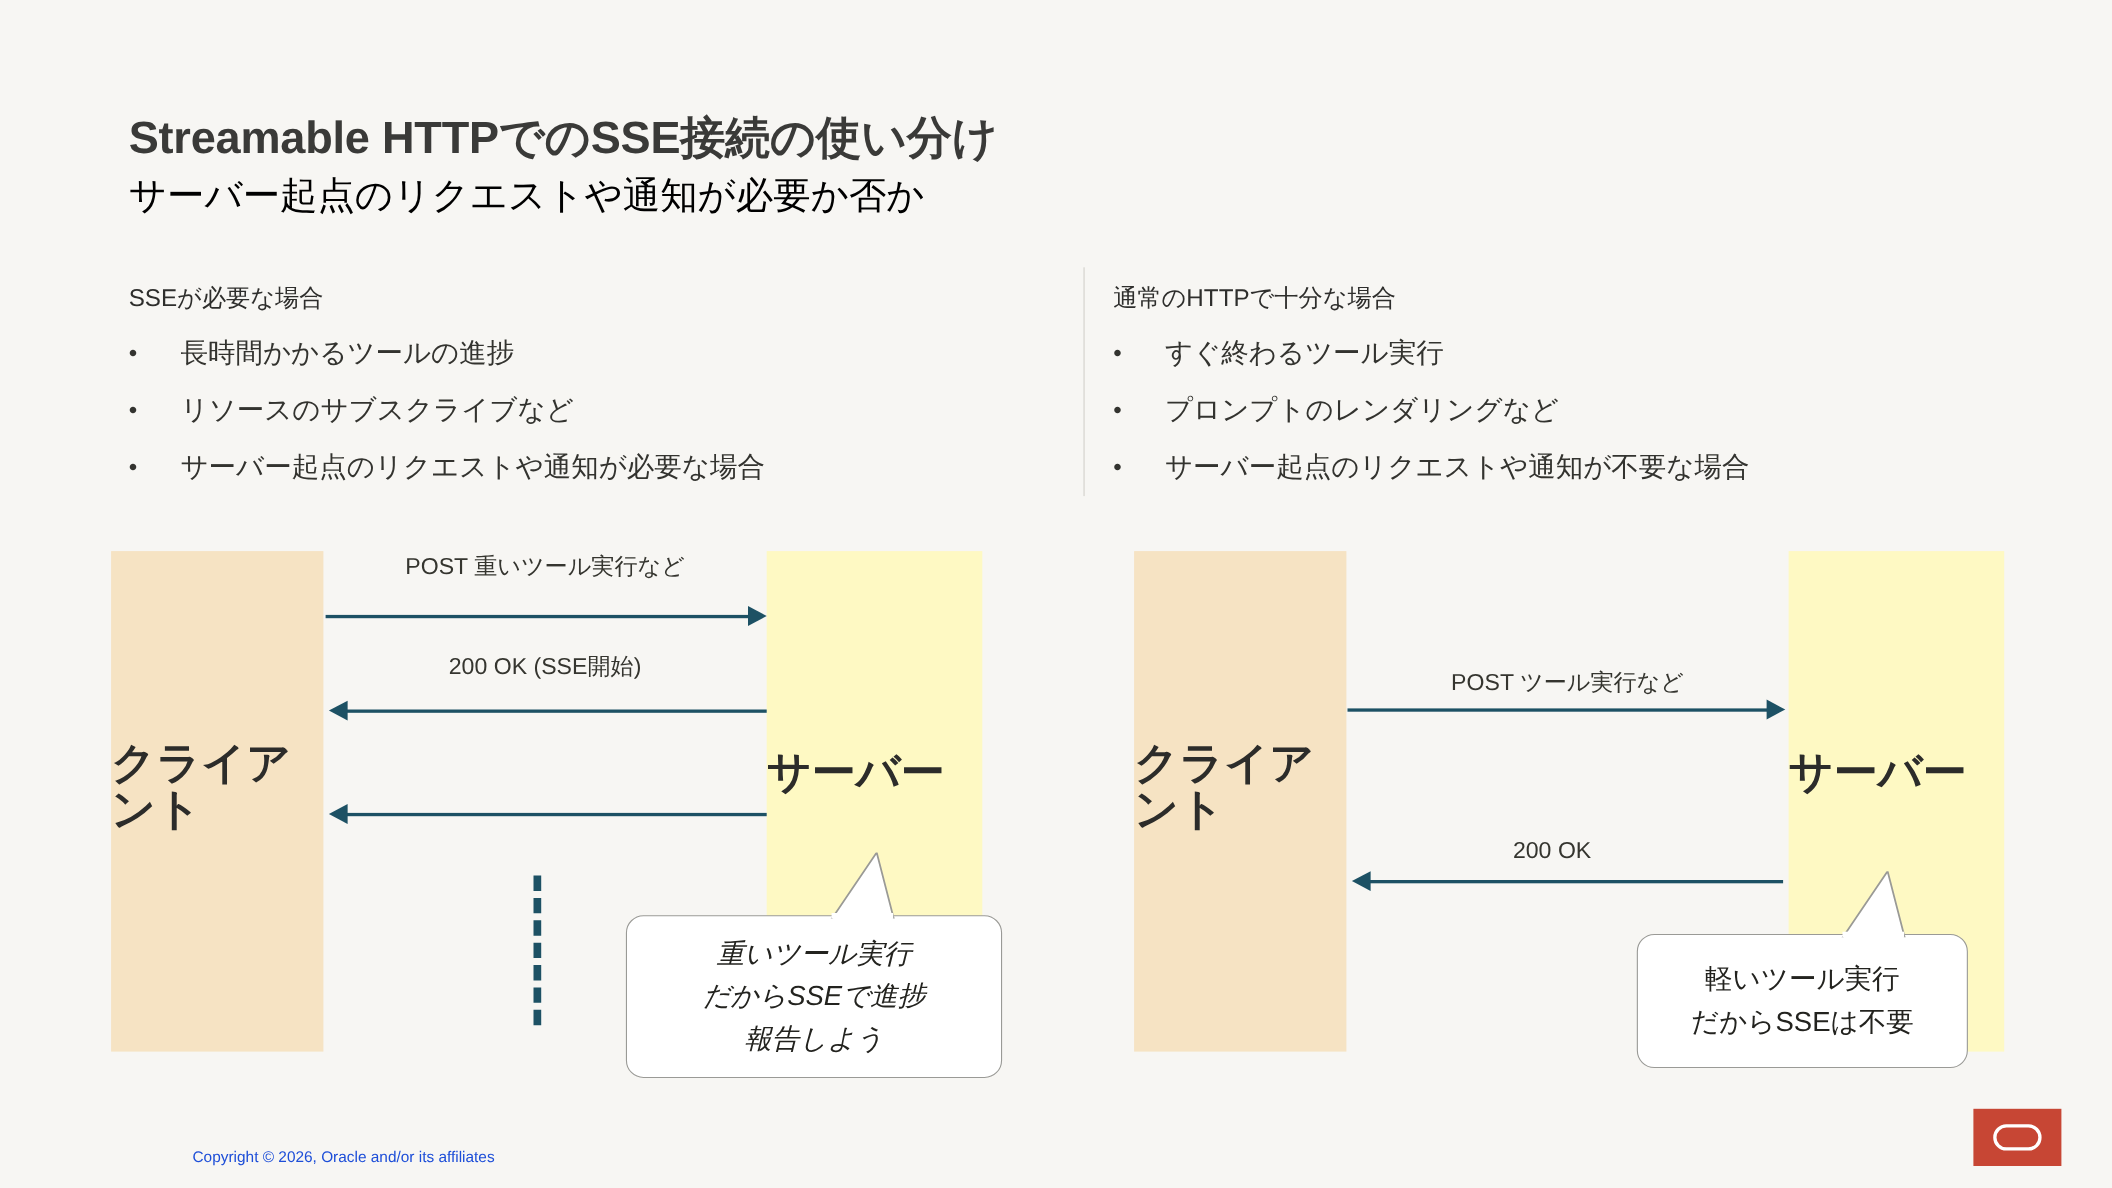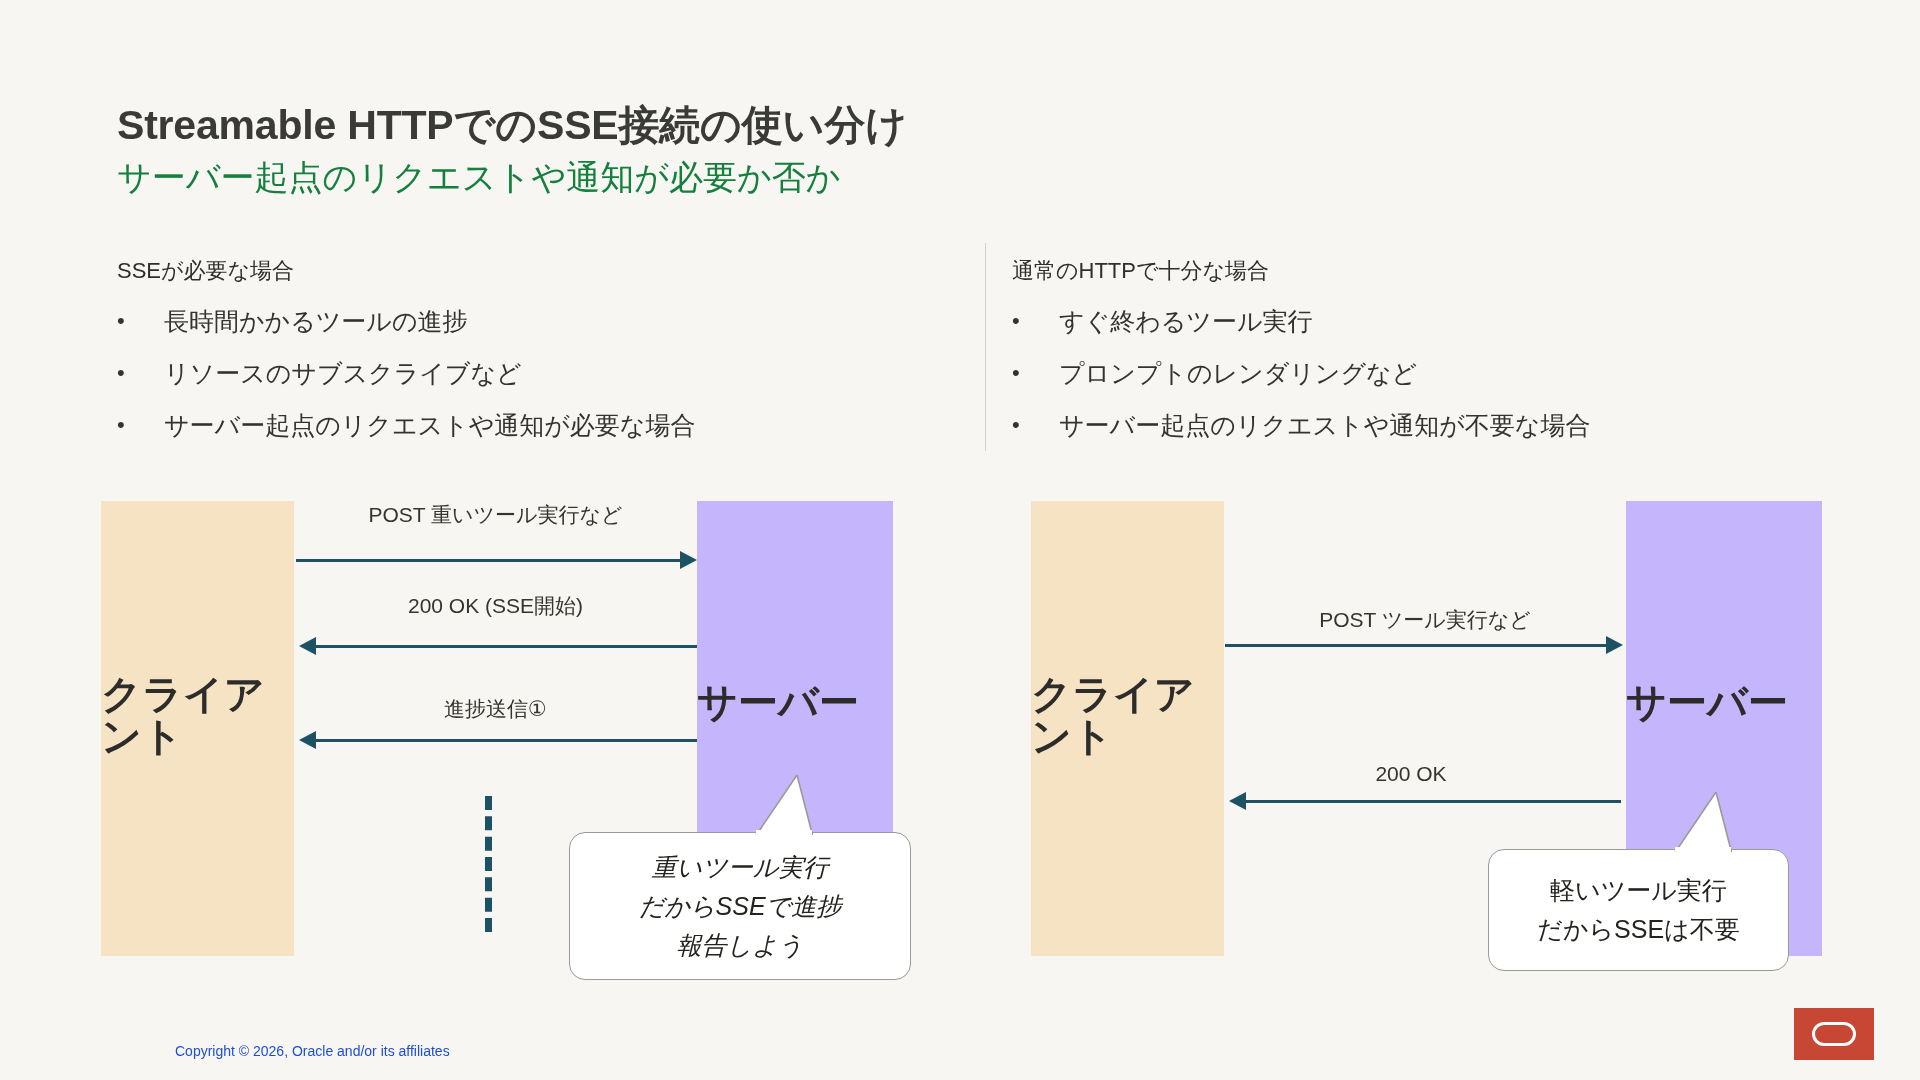--- a/index.html
+++ b/index.html
@@ -14,21 +14,21 @@
   .slide{position:absolute;inset:0;}
 
   
   .title{
     position:absolute;left:117px;top:98px;
     font-size:41px;font-weight:bold;letter-spacing:-0.2px;
     color:#3a3a38;white-space:nowrap;
   }
   .subtitle{
     position:absolute;left:117px;top:155px;
-    font-size:34px;font-weight:normal;color:#15803d;white-space:nowrap;
+    font-size:34px;font-weight:normal;color:#000000;white-space:nowrap;
   }
 
   
   .divider{
     position:absolute;left:985px;top:243px;width:1px;height:208px;
     background:#d2d0cb;
   }
 
   
   .col-head{
@@ -44,21 +44,21 @@
     display:flex;align-items:flex-start;
     font-size:25px;line-height:52px;color:#33332f;white-space:nowrap;
   }
   .bullet .dot{width:47px;flex:0 0 47px;text-align:left;font-size:22px;}
   .bullet .btxt{flex:1;}
 
   
   .diagram{position:absolute;}
   .lane{position:absolute;}
   .lane.client{background:#f6e3c3;}
-  .lane.server{background:#c4b5fd;}
+  .lane.server{background:#fef9c3;}
   .lane-label{
     position:absolute;font-size:40px;color:#2c2c2a;
     line-height:42px;width:100%;font-weight:bold;
   }
   .arrow-line{position:absolute;height:0;border-top:3px solid #1d5164;}
   .arrow-head{position:absolute;width:0;height:0;}
   .arrow-head.right{
     border-top:9px solid transparent;border-bottom:9px solid transparent;
     border-left:17px solid #1d5164;
   }
@@ -150,21 +150,20 @@
     </div>
 
     <div class="arrow-label" style="left:294px;top:501px;width:403px;">POST 重いツール実行など</div>
     <div class="arrow-line" style="left:296px;top:559px;width:396px;"></div>
     <div class="arrow-head right" style="left:680px;top:551px;"></div>
 
     <div class="arrow-label" style="left:294px;top:592px;width:403px;">200 OK (SSE開始)</div>
     <div class="arrow-line" style="left:305px;top:645px;width:392px;"></div>
     <div class="arrow-head left" style="left:299px;top:637px;"></div>
 
-    <div class="arrow-label" style="left:294px;top:695px;width:403px;">進捗送信①</div>
     <div class="arrow-line" style="left:305px;top:739px;width:392px;"></div>
     <div class="arrow-head left" style="left:299px;top:731px;"></div>
 
     <div class="dashline" style="left:485px;top:796px;height:136px;"></div>
 
     <div class="bubble" style="left:569px;top:832px;width:342px;height:148px;font-style:italic;">
       <div>重いツール実行</div>
       <div>だからSSEで進捗</div>
       <div>報告しよう</div>
     </div>

